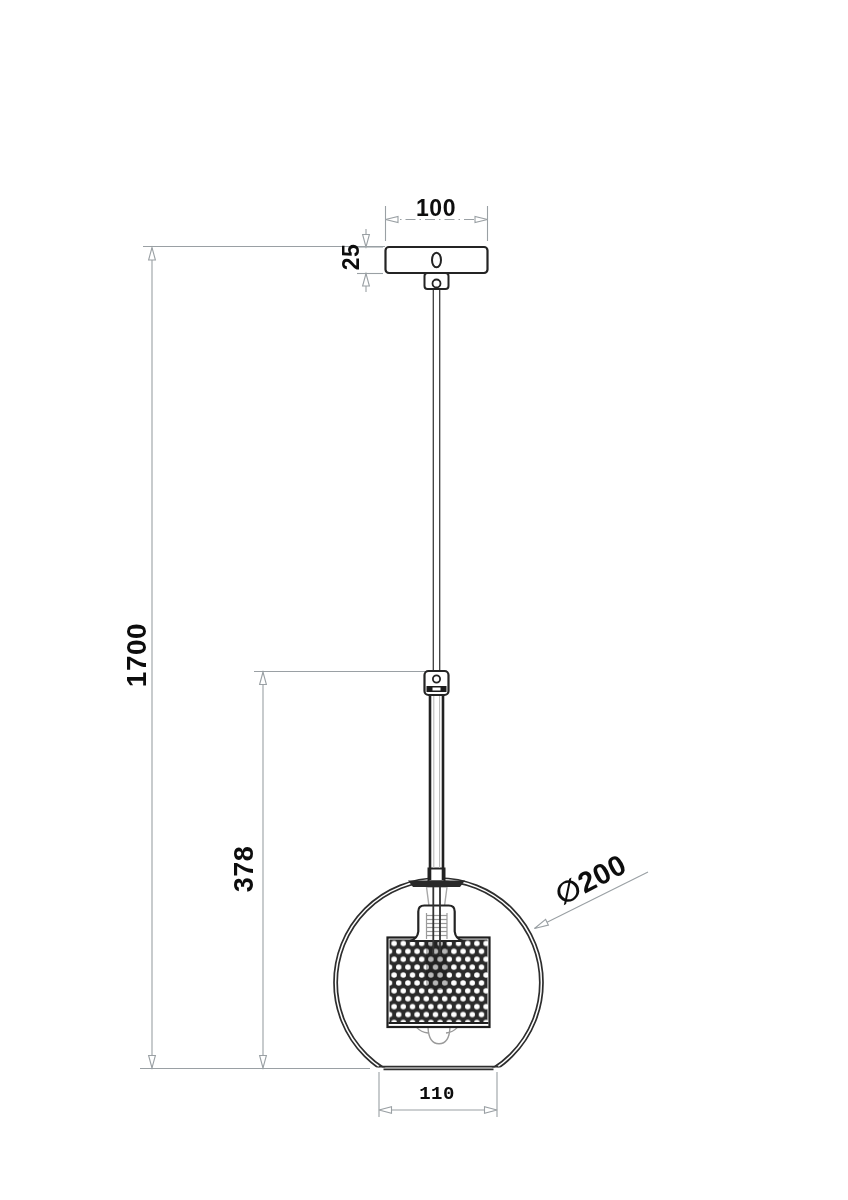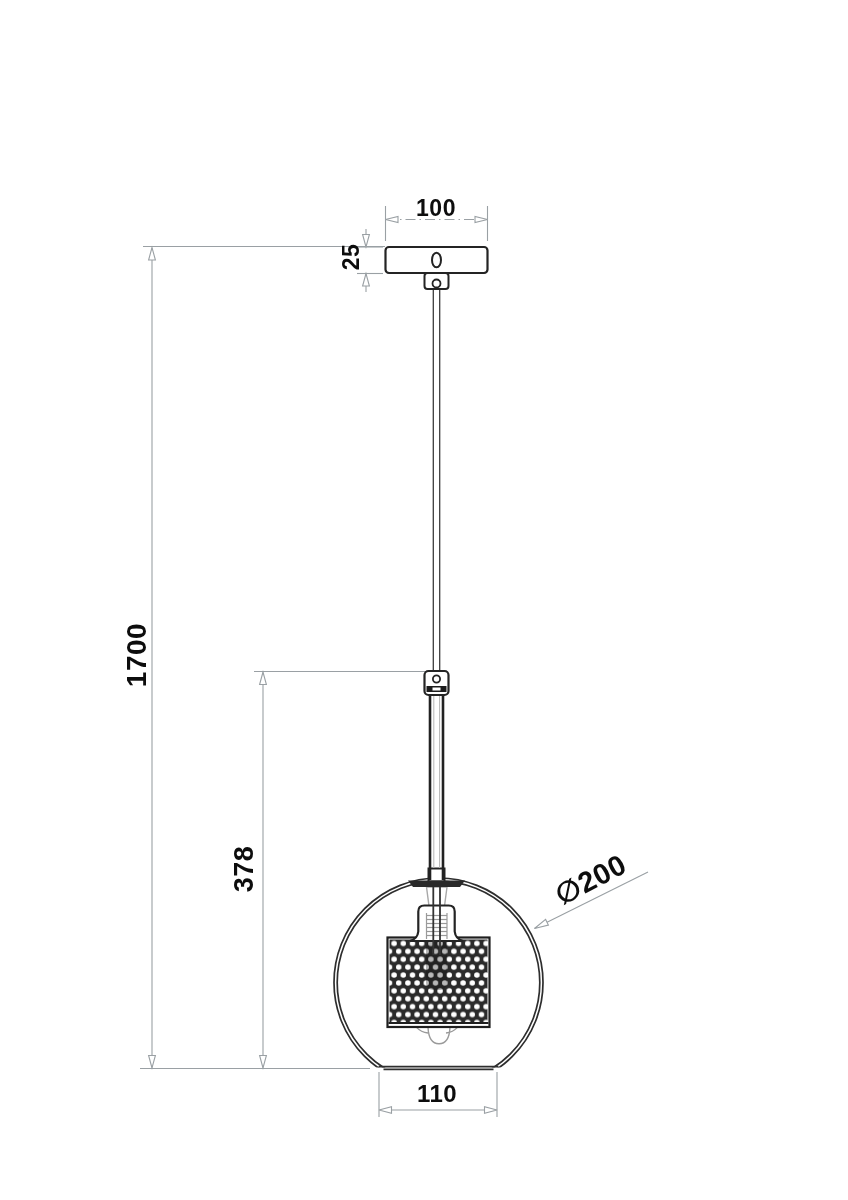--- a/index.html
+++ b/index.html
@@ -19,21 +19,21 @@
     white-space:nowrap;
     letter-spacing:0.5px;
     line-height:1;
   }
   .rot90{transform:translate(-50%,-50%) rotate(-90deg);}
   .rot-diag{transform:translate(-50%,-50%) rotate(-27.5deg);}
   .fs23{font-size:23px;}
   .fs27{font-size:27px;}
   .fs28{font-size:28px;}
   .fs29{font-size:29px;}
-  .fs30{font-size:24px;}
+  .fs30{font-size:19px;font-family:Liberation Mono, monospace;}
 </style>
 </head>
 <body>
 
 <div id="stage">
 
   <svg id="drawing-svg" width="848" height="1200" viewBox="0 0 848 1200">
     <defs>
       <clipPath id="sphereClip">
           <rect x="0" y="0" width="848" height="1067.6"></rect>

